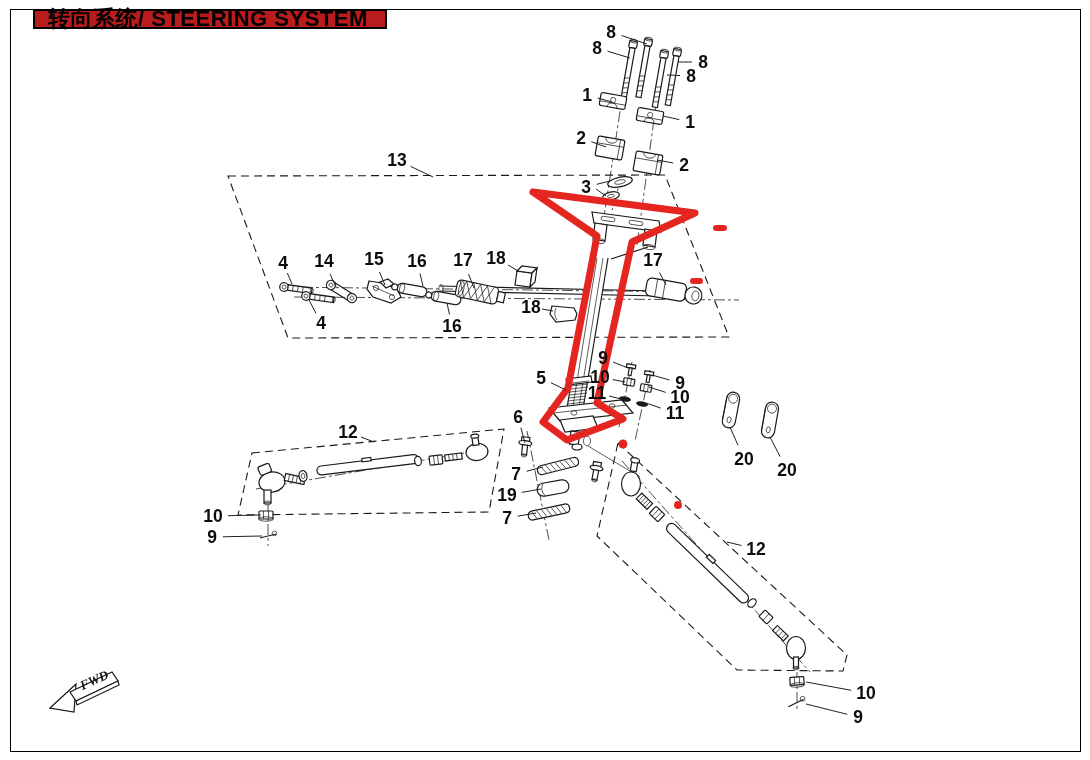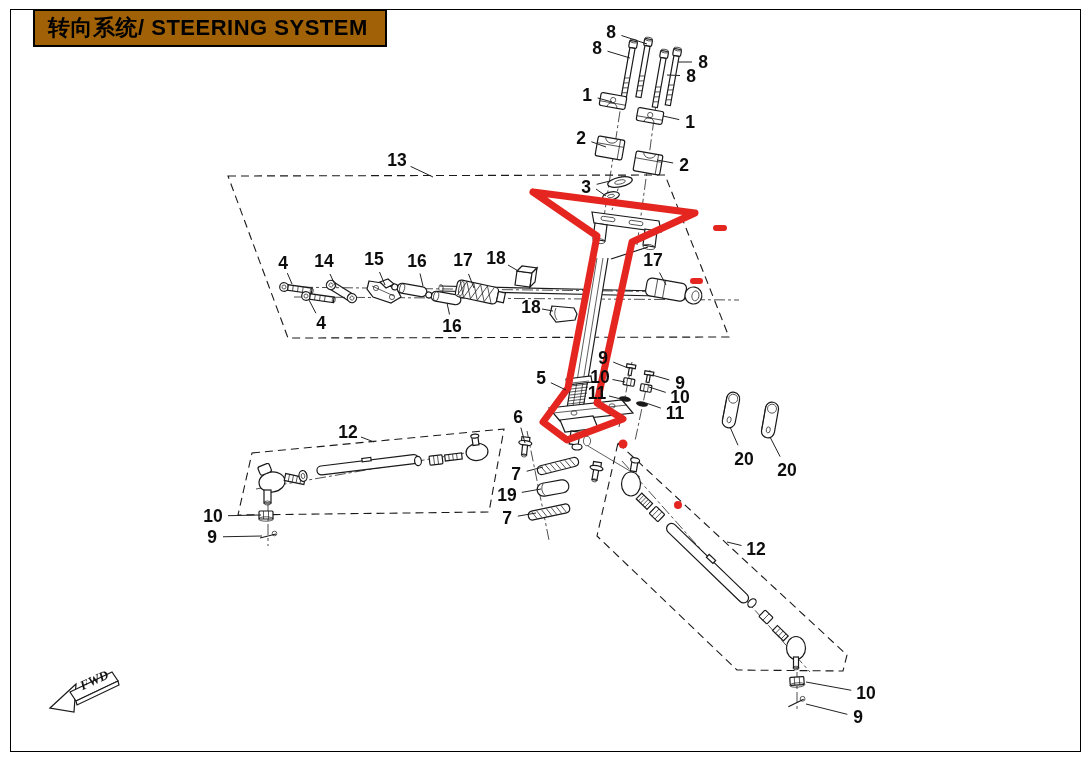--- a/index.html
+++ b/index.html
@@ -1,21 +1,21 @@
 <!DOCTYPE html>
 <html><head>
 <meta charset="utf-8">
 <style>
   html,body{margin:0;padding:0;background:#fff;}
   .page{position:relative;width:1090px;height:760px;background:#fff;overflow:hidden;
         font-family:"Liberation Sans","DejaVu Sans",sans-serif;}
   .page-border{position:absolute;left:10px;top:9px;width:1069px;height:741px;
         border:1.5px solid #000;pointer-events:none;}
-  .title-box{position:absolute;left:33px;top:9px;width:354px;height:38px;border:2px solid #000;
-        background:#a16207;display:flex;align-items:center;box-sizing:border-box;padding-left:13px;
+  .title-box{position:absolute;left:33px;top:9px;width:354px;height:20px;border:2px solid #000;
+        background:#b91c1c;display:flex;align-items:center;box-sizing:border-box;padding-left:13px;
         font-weight:700;font-size:22px;color:#000;letter-spacing:.5px;}
   svg{position:absolute;left:0;top:0;}
   .ln{stroke:#1a1a1a;stroke-width:1.2;fill:none;}
   .fw{stroke:#1a1a1a;stroke-width:1.2;fill:#fff;}
   .thin{stroke:#1a1a1a;stroke-width:.7;fill:none;}
   .dark{fill:#1a1a1a;stroke:none;}
   .dash{stroke:#1a1a1a;stroke-width:1.1;fill:none;stroke-dasharray:8 5;}
   .cdot{stroke:#3a3a3a;stroke-width:.9;fill:none;stroke-dasharray:11 3 3 3;}
   .leader{stroke:#222;stroke-width:1;}
   .callout{font-family:"Liberation Sans","DejaVu Sans",sans-serif;font-size:17.5px;font-weight:700;

